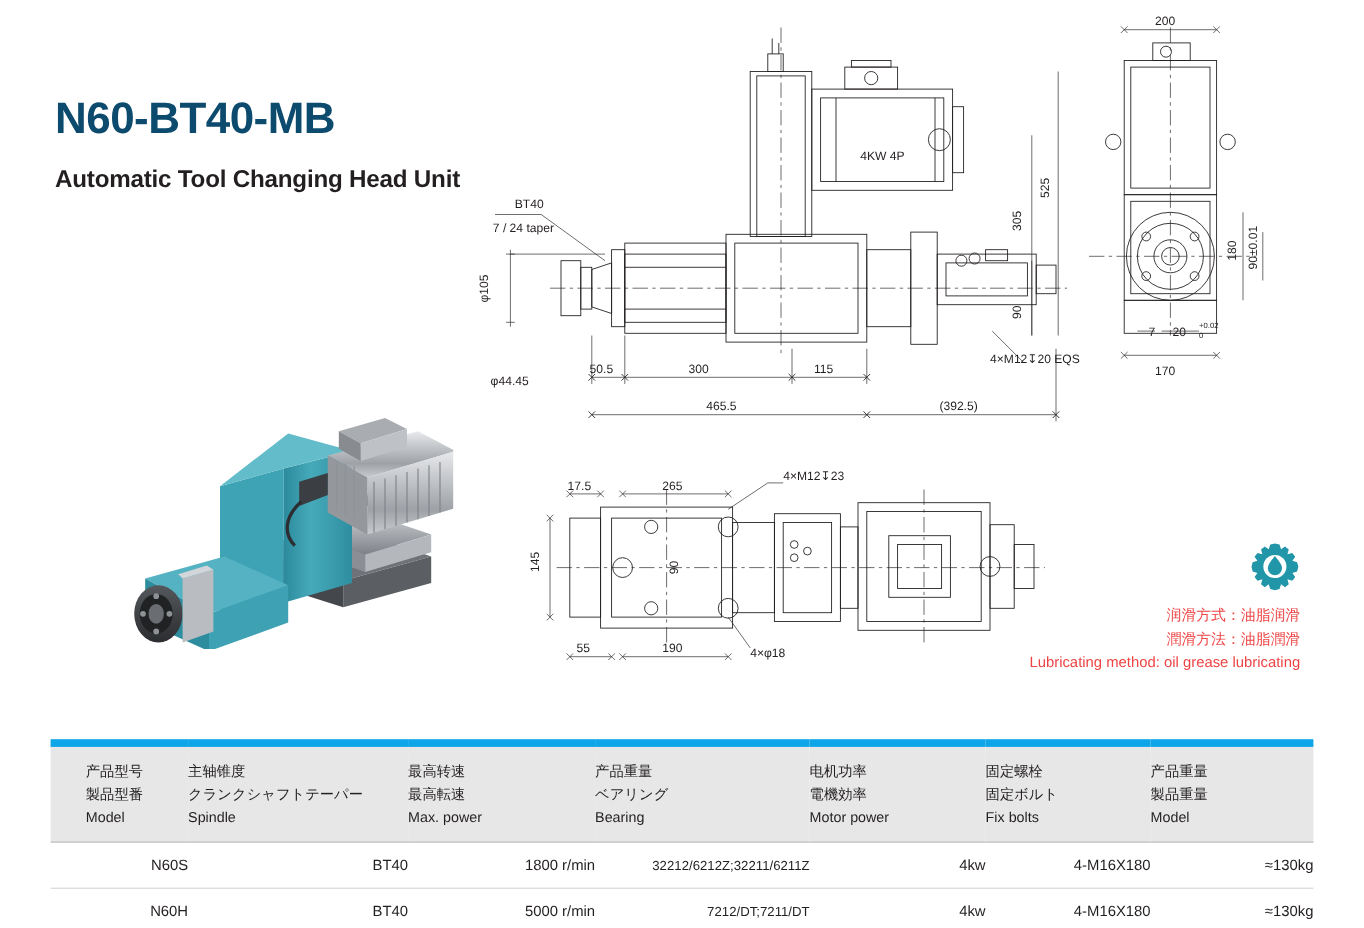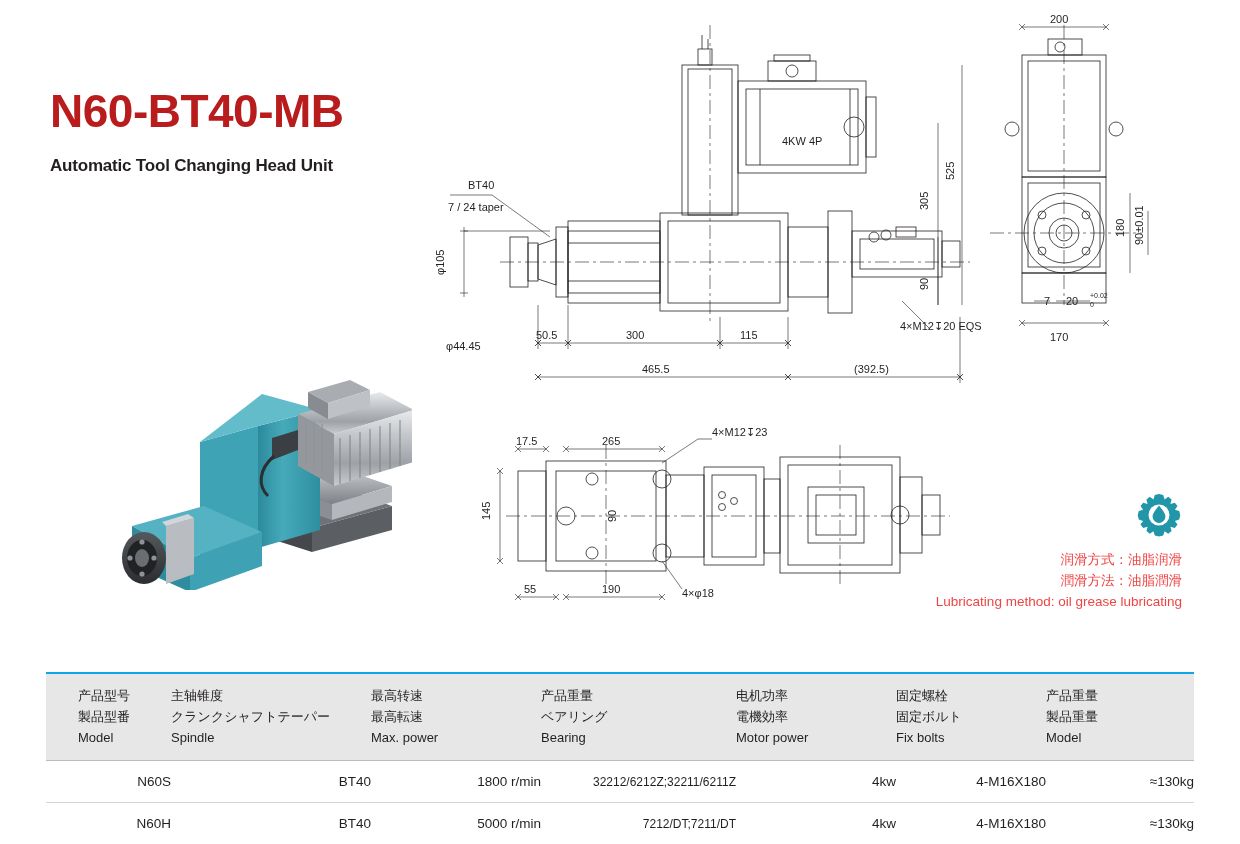--- a/index.html
+++ b/index.html
@@ -13,30 +13,30 @@
   }
   #page {
     position: relative;
     width: 1240px; height: 844px;
     background: #fff;
   }
 
   
   .title-block { position: absolute; left: 50px; top: 88px; }
   .main-title {
-    font-size: 46px;
+    font-size: 40px;
     font-weight: bold;
-    color: #b91c1c;
+    color: #0c4a6e;
     letter-spacing: -0.5px;
     line-height: 1;
     margin: 0;
     font-family: "Liberation Sans", sans-serif;
   }
   .sub-title-en {
-    font-size: 17px;
+    font-size: 22px;
     font-weight: bold;
     color: #231f20;
     margin-top: 22px;
     letter-spacing: -0.2px;
   }
   .sub-title-cn {
     font-size: 14.5px;
     color: #231f20;
     margin-top: 8px;
   }
@@ -60,21 +60,21 @@
     border-collapse: collapse;
     font-size: 13px;
   }
   table.spec thead th {
     background: #e7e7e8;
     text-align: left;
     font-weight: normal;
     padding: 12px 0 12px 0;
     vertical-align: top;
     color: #231f20;
-    border-top: 2px solid #0ea5e9;
+    border-top: 7px solid #0ea5e9;
     border-bottom: 1px solid #bcbcbc;
   }
   table.spec thead th .hl { display: block; line-height: 1.6; font-size: 13px; white-space: nowrap;}
   table.spec tbody td {
     padding: 13px 0;
     border-bottom: 1px solid #d5d5d5;
     color: #231f20;
     font-size: 13.5px;
     white-space: nowrap;
     text-align: right;

